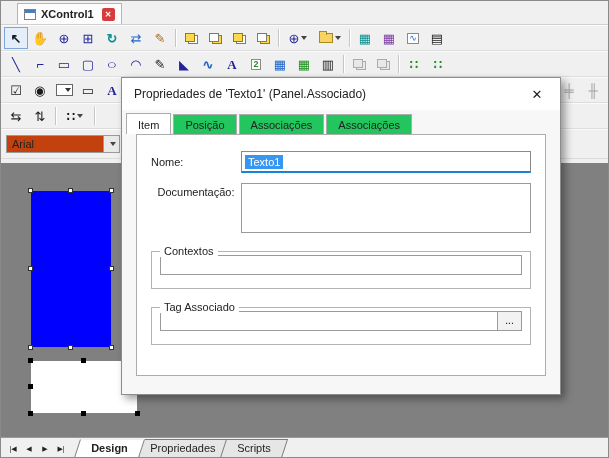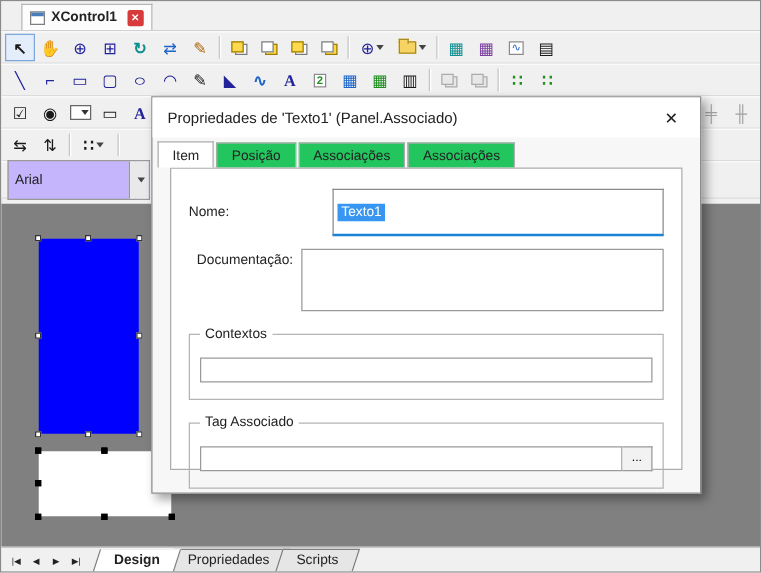--- a/index.html
+++ b/index.html
@@ -42,21 +42,21 @@
   .ic-layers.v2::before { background:#ffd94d; border-color:#9c7c00; }
   .ic-layers.dis::after, .ic-layers.dis::before { background:#e8e8e8; border-color:#ababab; }
   .ic-folder { width:14px; height:10px; background:#f7d363; border:1px solid #a98a1f; position:relative; display:inline-block; }
   .ic-folder::before { content:""; position:absolute; top:-3px; left:-1px; width:6px; height:3px;
                        background:#f7d363; border:1px solid #a98a1f; border-bottom:none; }
   .ic-combo { width:17px; height:12px; border:1px solid #666; background:#fff; position:relative; display:inline-block; }
   .ic-combo::after { content:""; position:absolute; right:1px; top:3px; border-left:3px solid transparent;
                      border-right:3px solid transparent; border-top:4px solid #333; }
 
   
-  .fontcombo { width:114px; height:32px; margin-left:2px; background:#c4b5fd; border:1px solid #9a9a9a;
+  .fontcombo { width:114px; height:18px; margin-left:2px; background:#c2410c; border:1px solid #9a9a9a;
                display:flex; align-items:center; }
   .fontcombo .val { flex:1; padding:0 5px; }
   .dd-btn { width:16px; height:100%; border-left:1px solid #9a9a9a; background:#e9e9e9;
             display:flex; align-items:center; justify-content:center; }
 
   
   .canvas { position:absolute; left:0; top:162px; width:609px; height:274px; background:#808080; }
   .shape { position:absolute; }
   .shape-blue { left:30px; top:28px; width:80px; height:156px; background:#0000fe; }
   .shape-white { left:30px; top:198px; width:106px; height:52px; background:#ffffff; }
@@ -86,25 +86,25 @@
   .dlg-tabs { display:flex; padding:3px 4px 0; }
   .dtab { padding:4px 11px 3px; border:1px solid #acacac; border-bottom:none; background:#22c55e;
           margin-right:2px; position:relative; top:1px; }
   .dtab.active { background:#ffffff; top:0; padding-top:5px; z-index:2; }
   .dlg-page { margin:0 14px; border:1px solid #acacac; background:#ffffff; height:242px;
               padding:16px 14px 10px; position:relative; z-index:1; }
   .frow { display:flex; align-items:center; }
   .frow + .frow { margin-top:10px; }
   .flabel { width:90px; flex:none; }
   .frow.top { align-items:flex-start; } .frow.top .flabel { padding-top:3px;text-align:center; }
-  .tinput { flex:1; height:38px; background:#fff; border:1px solid #8a8a8a; border-bottom:2px solid #1883d7;
-            display:flex; align-items:center; padding:0 3px;margin-left:25px; }
+  .tinput { flex:1; height:22px; background:#fff; border:1px solid #8a8a8a; border-bottom:2px solid #1883d7;
+            display:flex; align-items:center; padding:0 3px; }
   .seltext { background:#3696f2; color:#fff; padding:1px 3px; }
   .tarea { flex:1; height:50px; background:#fff; border:1px solid #9a9a9a; }
-  .group { position:relative; border:1px solid #b4b4b4; margin-top:18px; padding:18px 8px 13px; }
+  .group { position:relative; border:1px solid #b4b4b4; margin-top:18px; padding:3px 8px 13px; }
   .group-label { position:absolute; top:-7px; left:8px; background:#fff; padding:0 4px; }
   .ginput { width:100%; height:20px; background:#fff; border:1px solid #9a9a9a; }
   .tagrow { display:flex; }
   .tagrow .ginput { flex:1; }
   .browse { width:24px; height:20px; border:1px solid #9a9a9a; border-left:none; background:#f2f2f2;
             font-size:10px; line-height:1; }
 </style>
 </head>
 <body>
 

